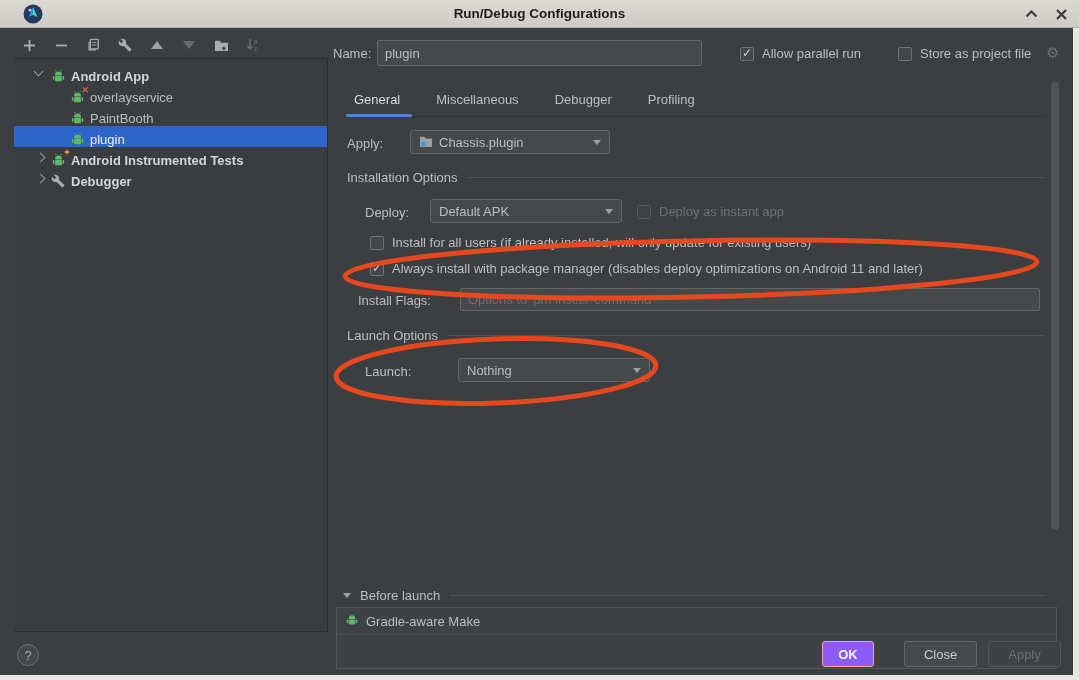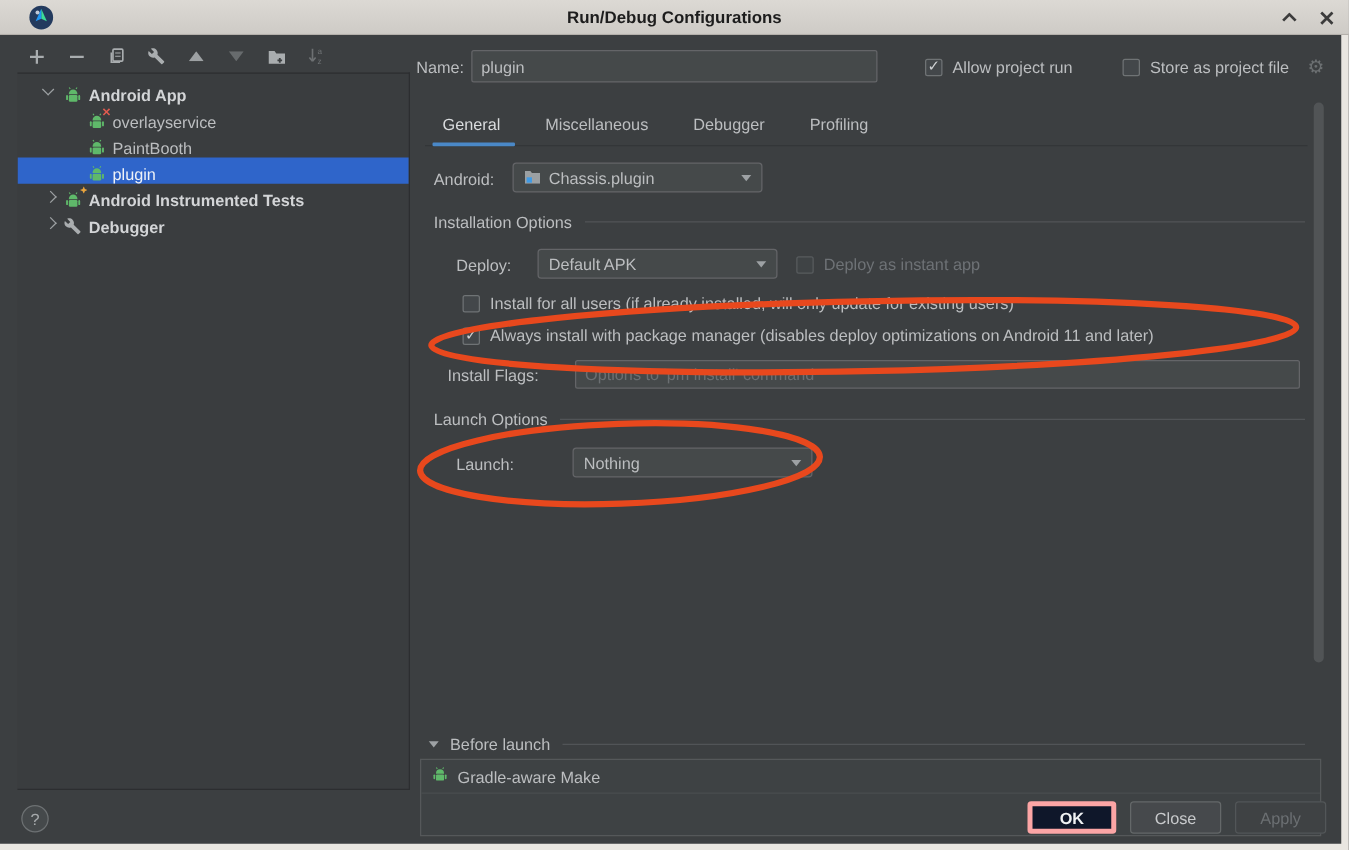--- a/index.html
+++ b/index.html
@@ -89,21 +89,21 @@
     border-top:5px solid #9da1a4; }
   .bl-list { position:absolute; left:336px; top:579px; width:721px; height:62px; border:1px solid #55585a; background:#3e4244; }
   .bl-item { height:27px; display:flex; align-items:center; padding-left:8px; gap:7px; border-bottom:1px solid #494d4f; color:#bcbec0; }
 
   
   .help-btn { position:absolute; left:17px; top:616px; width:22px; height:22px; border-radius:50%;
     border:1px solid #6d7173; background:#45494b; color:#a7abad; display:flex; align-items:center; justify-content:center;
     font-size:13px; }
   .btn { position:absolute; top:613px; height:26px; border-radius:3px; display:flex; align-items:center;
     justify-content:center; font-size:13px; cursor:default; }
-  .btn.ok { left:822px; width:71px; background:#0f172a; border:4px solid #fca5a5; color:#f0f2f4; font-weight:bold; }
+  .btn.ok { left:822px; width:52px; background:#8b5cf6; border:1px solid #fca5a5; color:#f0f2f4; font-weight:bold; }
   .btn.close { left:904px; width:73px; background:#46494c; border:1px solid #646869; color:#c7c9cb; }
   .btn.apply { left:988px; width:73px; background:#3f4244; border:1px solid #525658; color:#6b6f72; }
 </style>
 </head>
 <body>
 
 <div class="titlebar">
   <span class="app-icon">
     <svg width="20" height="20" viewBox="0 0 20 20">
       <circle cx="10" cy="10" r="9.5" fill="#233a5e"></circle>
@@ -174,21 +174,21 @@
         <text x="8" y="5.5" font-size="6.5" fill="#a9adaf" font-family="Liberation Sans, sans-serif">a</text>
         <text x="8" y="13" font-size="6.5" fill="#a9adaf" font-family="Liberation Sans, sans-serif">z</text>
       </svg>
     </span>
   </div>
 
   <span class="flabel name-label">Name:</span>
   <input class="name-input" type="text" value="plugin" style="">
   <div class="hdr-check allow">
     <span class="cb checked"></span>
-    <span>Allow project run</span>
+    <span>Allow parallel run</span>
   </div>
   <div class="hdr-check store">
     <span class="cb"></span>
     <span>Store as project file</span>
   </div>
   <span class="gear">⚙</span>
 
   <div class="tree">
     <div class="trow bold" style="margin-top:4px;">
       <span class="chev down"></span>
@@ -267,21 +267,21 @@
 
   <div class="tabs">
     <span class="tab active">General</span>
     <span class="tab">Miscellaneous</span>
     <span class="tab">Debugger</span>
     <span class="tab">Profiling</span>
   </div>
   <div class="tab-baseline"></div>
   <div class="tab-underline"></div>
 
-  <span class="flabel" style="left:347px; top:108px;">Android:</span>
+  <span class="flabel" style="left:347px; top:108px;">Apply:</span>
   <div class="combo" style="left:410px; top:102px; width:200px;">
     <span>
       <svg width="14" height="12" viewBox="0 0 16 14">
         <path d="M1 2 h5 l1.5 2 H15 v10 H1 Z" fill="#9ba0a3"></path>
         <rect x="2.5" y="8" width="5" height="5" fill="#3f9ae5"></rect>
       </svg>
     </span>
     <span>Chassis.plugin</span>
     <span class="arrow"></span>
   </div>

